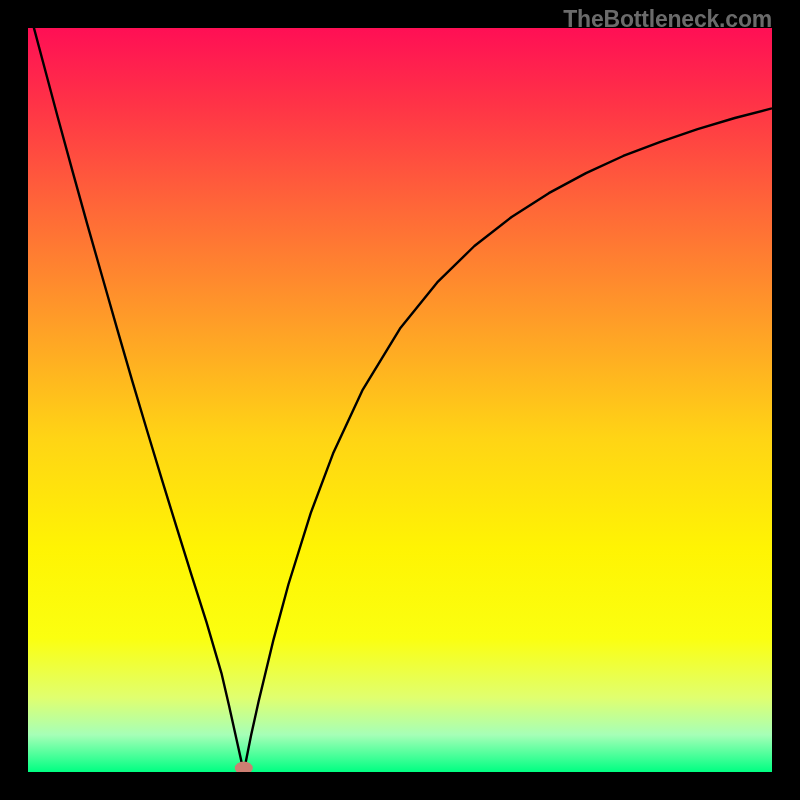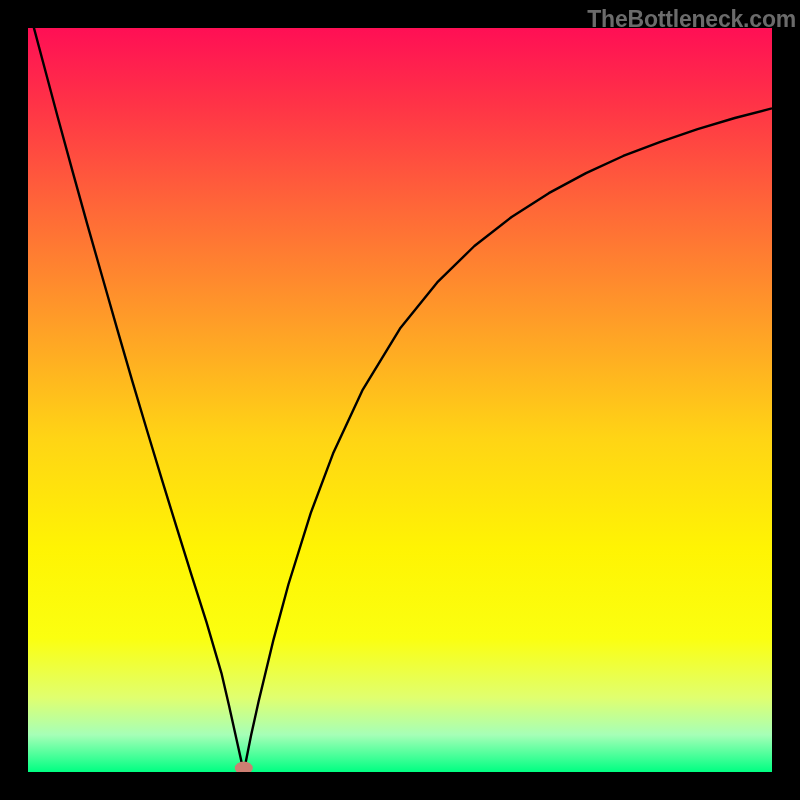--- a/index.html
+++ b/index.html
@@ -17,21 +17,21 @@
     position: absolute;
     left: 28px;
     top: 28px;
     width: 744px;
     height: 744px;
     overflow: hidden;
   }
   .watermark {
     position: absolute;
     top: 6px;
-    right: 4px;
+    right: 28px;
     font-family: Arial, "Helvetica Neue", Helvetica, sans-serif;
     font-size: 23px;
     font-weight: 600;
     color: #6b6b6b;
     letter-spacing: -0.2px;
   }
 </style>
 </head>
 <body>
 

